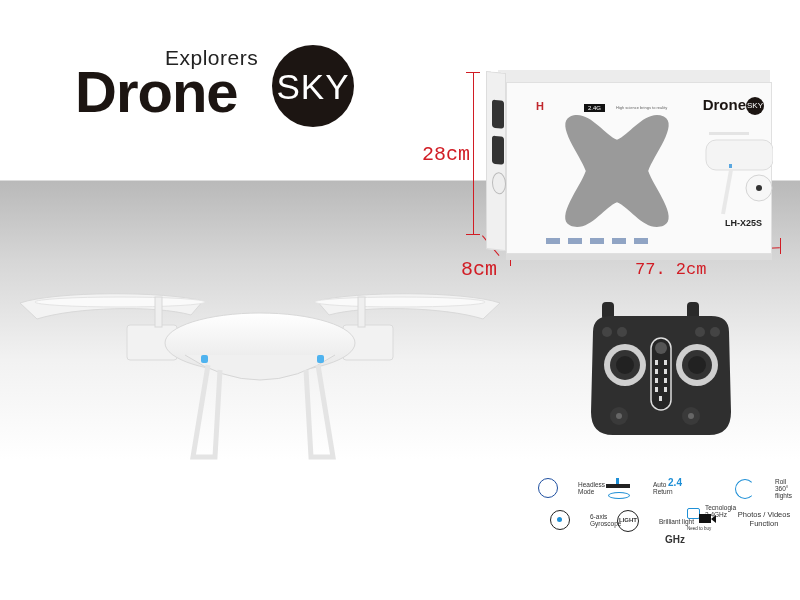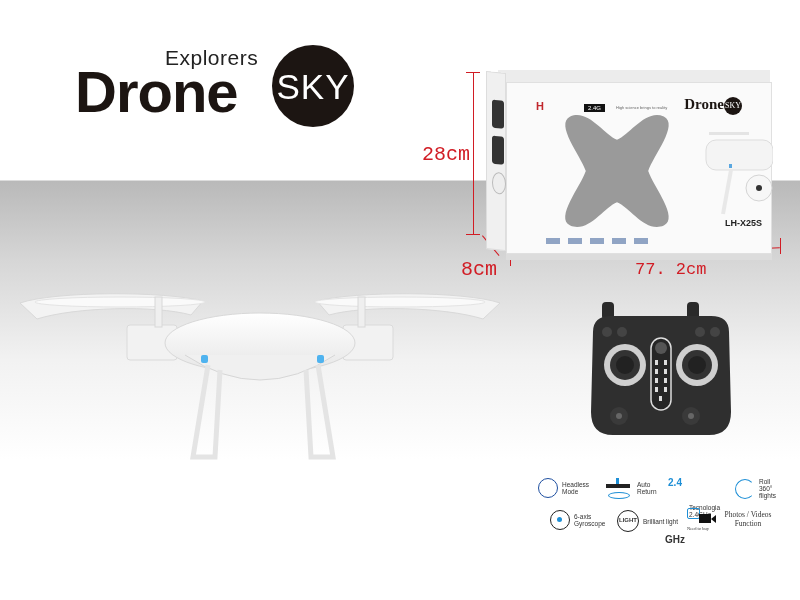--- a/index.html
+++ b/index.html
@@ -15,34 +15,34 @@
   
   .dim{color:#d11c24;font-family:"Liberation Mono",monospace;font-size:20px;}
   .redline{background:#d11c24;position:absolute;}
   
   .box{left:484px;top:70px;width:297px;height:186px;}
   .box-front{position:absolute;left:22px;top:12px;width:266px;height:172px;background:#fafafa;box-shadow:inset 0 0 0 1px #e0e0e0;}
   .box-side{position:absolute;left:2px;top:2px;width:20px;height:178px;background:#f0f0f0;transform:skewY(6deg);box-shadow:inset 0 0 0 1px #ddd;}
   .box-top{position:absolute;left:14px;top:0;width:272px;height:12px;background:#ececec;}
   .box-bottom{position:absolute;left:22px;top:184px;width:266px;height:6px;background:#dcdcdc;}
   .cutout{position:absolute;left:46px;top:24px;width:130px;height:130px;}
-  .boxlogo{position:absolute;right:30px;top:14px;font-weight:bold;font-size:15px;color:#1c1512;font-family:Liberation Serif, serif;}
+  .boxlogo{position:absolute;right:8px;top:14px;font-weight:bold;font-size:15px;color:#1c1512;}
   .boxlogo .s{display:inline-block;background:#1c1512;color:#fff;border-radius:50%;width:18px;height:18px;font-size:8px;line-height:18px;text-align:center;vertical-align:middle;font-weight:normal;}
   .model{position:absolute;right:10px;bottom:26px;font-size:9px;font-weight:bold;color:#222;}
   .brand{position:absolute;left:30px;top:18px;color:#c0272d;font-size:11px;font-weight:bold;}
   .badge240{position:absolute;left:78px;top:22px;background:#111;color:#fff;font-size:6px;padding:1px 4px;}
   .tagline{position:absolute;left:110px;top:23px;font-size:4px;color:#666;}
   .boxicons{position:absolute;left:40px;bottom:10px;display:flex;gap:8px;}
   .boxicons span{display:block;width:14px;height:6px;background:#4a6aa0;opacity:.6;}
   .sidepics{position:absolute;left:6px;top:28px;width:12px;}
   .sidepics div{width:12px;height:28px;background:#333;border-radius:3px;margin-bottom:8px;}
   
   .ctrl{left:587px;top:302px;width:148px;height:135px;}
   
-  .feat{position:absolute;display:flex;align-items:center;gap:4px;font-size:6.5px;color:#333;line-height:7px;}
+  .feat{position:absolute;display:flex;align-items:center;gap:20px;font-size:6.5px;color:#333;line-height:7px;}
   .ficon{width:20px;height:20px;border-radius:50%;border:1.5px solid #222;position:relative;box-sizing:border-box;}
   .blue{color:#1e8fd6;}
 </style>
 </head>
 <body>
 
 <div class="abs logo">
   <div class="explorers">Explorers</div>
   <div class="drone">Drone</div>
   <div class="skycircle">
@@ -190,21 +190,21 @@
 <div class="feat" style="left:550px;top:510px;">
   <div class="ficon">
       <div style="position:absolute;left:6px;top:6px;width:5px;height:5px;border-radius:50%;background:#1e8fd6;"></div>
     </div>
   <span style="width:30px;">6-axis Gyroscope</span>
 </div>
 <div class="feat" style="left:617px;top:510px;">
   <div class="ficon" style="width:22px;height:22px;font-size:6px;font-weight:bold;text-align:center;line-height:19px;">LIGHT</div>
   <span style="width:40px;">Brilliant light</span>
 </div>
-<div class="feat" style="left:687px;top:508px;font-family:Liberation Serif, serif;">
+<div class="feat" style="left:687px;top:508px;">
   <div style="position:relative;width:30px;height:22px;">
     <div style="position:absolute;left:0;top:0;width:11px;height:9px;border:1px solid #1e8fd6;border-radius:2px;"></div>
     <div style="position:absolute;left:12px;top:6px;width:12px;height:9px;background:#111;"></div>
     <div style="position:absolute;left:24px;top:7px;width:0;height:0;border-top:4px solid transparent;border-bottom:4px solid transparent;border-right:5px solid #111;"></div>
     <div style="position:absolute;left:0;top:17px;font-size:4.5px;white-space:nowrap;">Need to buy</div>
   </div>
   <span style="width:54px;font-size:7.5px;line-height:9px;text-align:center;">Photos / Videos Function</span>
 </div>
 
 </body></html>

